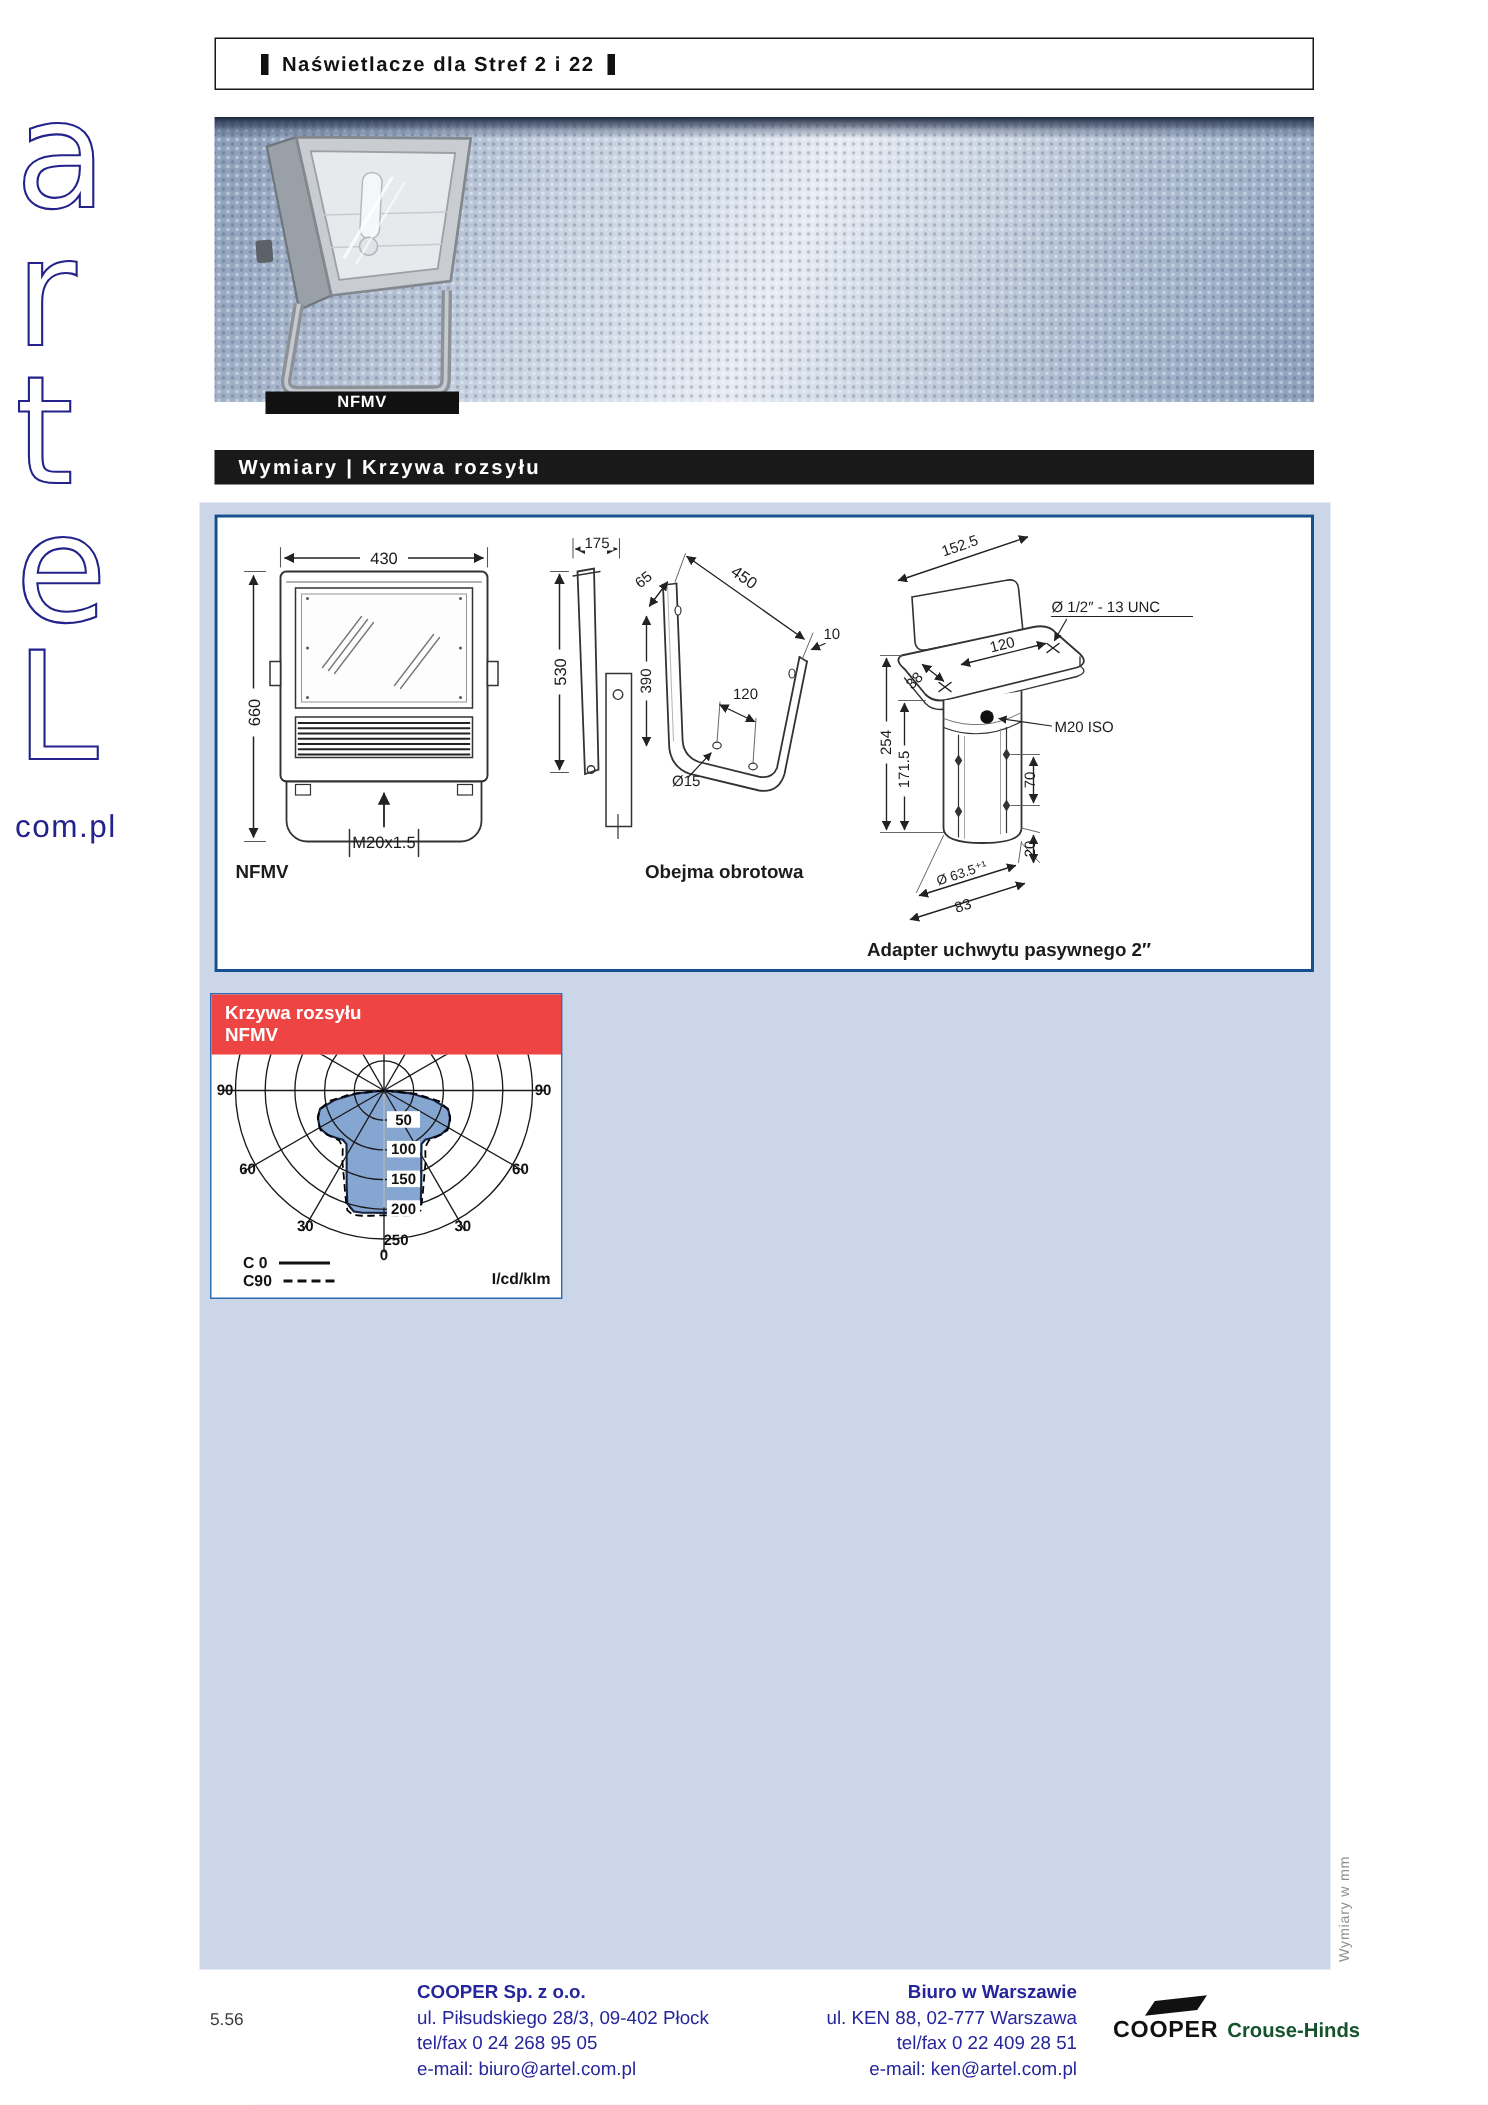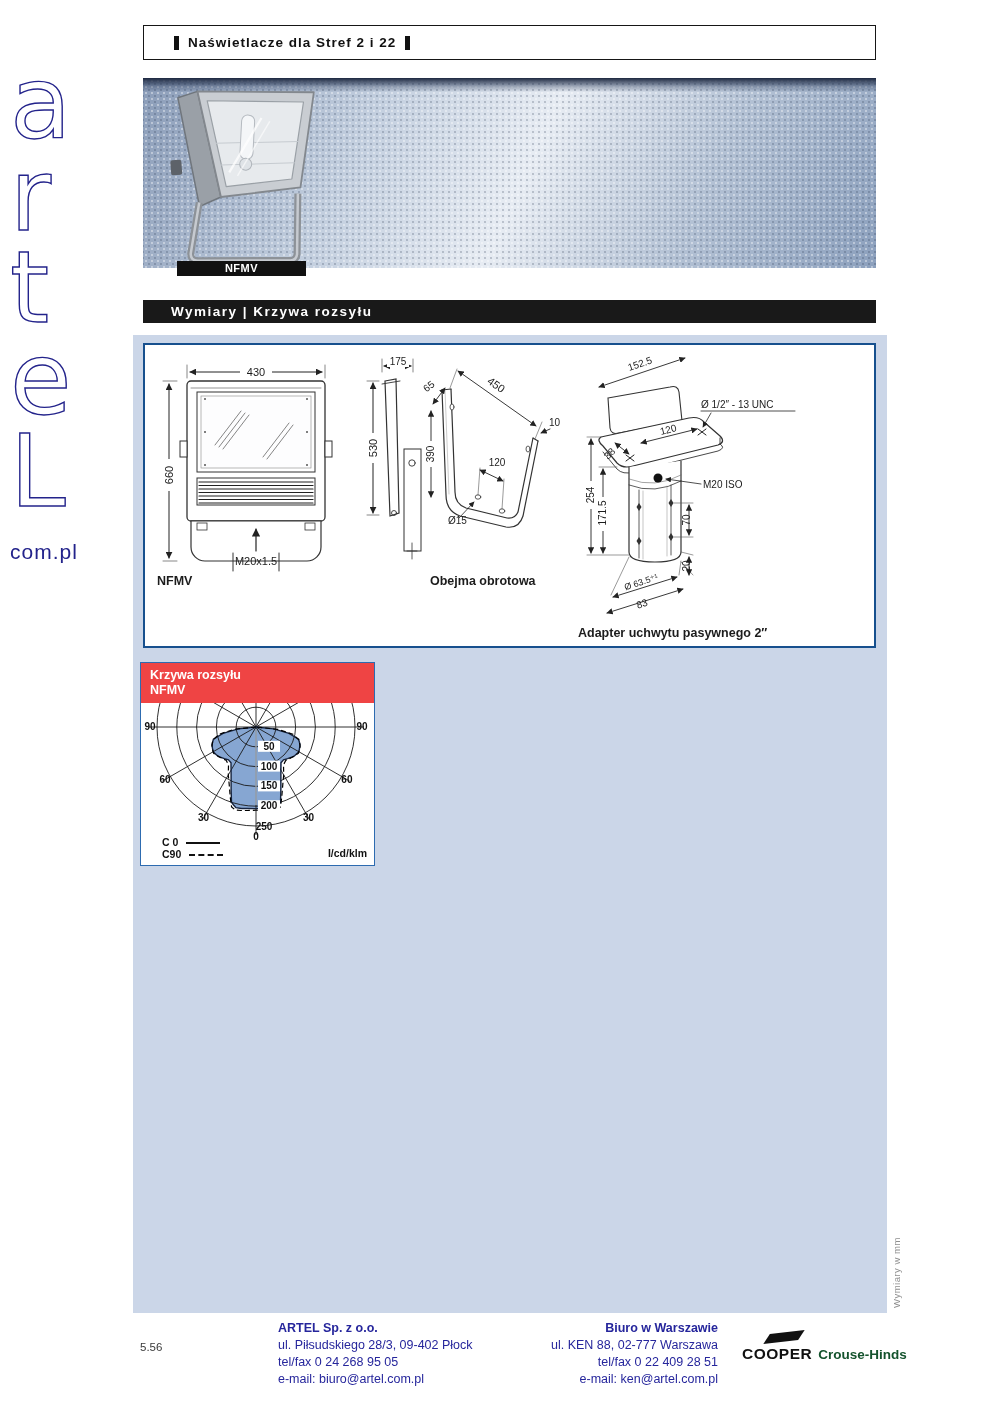--- a/index.html
+++ b/index.html
@@ -26,21 +26,21 @@
                       radial-gradient(rgba(30,45,70,.22) 1px,transparent 1.5px);
      background-size:6px 6px,6px 6px;background-position:0 0,3px 3px;}
   .photo .topband{position:absolute;left:0;top:0;width:100%;height:14px;
      background:linear-gradient(180deg,#1d2840 0%,rgba(50,66,96,.45) 55%,rgba(50,66,96,0) 100%);}
   .photo svg{position:absolute;left:0;top:0;}
   .plabel{position:absolute;left:177px;top:261px;width:129px;height:15px;background:#111;
      color:#fff;font-weight:bold;font-size:11px;text-align:center;line-height:15px;letter-spacing:.5px;}
   
   .secbar{position:absolute;left:143px;top:300px;width:733px;height:23px;background:#191919;
      color:#fff;font-weight:bold;font-size:13.5px;letter-spacing:1.5px;line-height:23px;
-     padding-left:28px;box-sizing:border-box;}
+     padding-left:16px;box-sizing:border-box;}
   
   .panel{position:absolute;left:133px;top:335px;width:754px;height:978px;background:#cbd6e8;}
   
   .drawbox{position:absolute;left:143px;top:343px;width:733px;height:305px;background:#fff;
      border:2px solid #17508e;box-sizing:border-box;}
   .drawbox svg{display:block;}
   svg text{font-family:"Liberation Sans","DejaVu Sans",sans-serif;fill:#1c1c1c;}
   .dimtxt{font-size:11px;}
   .dimtxt-s{font-size:10px;}
   .cap{font-size:12.5px;font-weight:bold;}
@@ -337,21 +337,21 @@
       </svg>
     <div class="legend">
       <div class="lg-row"><span>C 0</span><span class="ln solid"></span></div>
       <div class="lg-row"><span>C90</span><span class="ln dashed"></span></div>
     </div>
     <div class="units">I/cd/klm</div>
   </div>
 
   <div class="pagenum">5.56</div>
   <div class="fblock f-artel">
-    <div class="b">ARTEL Sp. z o.o.</div>
+    <div class="b">COOPER Sp. z o.o.</div>
     <div>ul. Piłsudskiego 28/3, 09-402 Płock</div>
     <div>tel/fax 0 24 268 95 05</div>
     <div>e-mail: biuro@artel.com.pl</div>
   </div>
   <div class="fblock f-biuro">
     <div class="b">Biuro w Warszawie</div>
     <div>ul. KEN 88, 02-777 Warszawa</div>
     <div>tel/fax 0 22 409 28 51</div>
     <div>e-mail: ken@artel.com.pl</div>
   </div>

